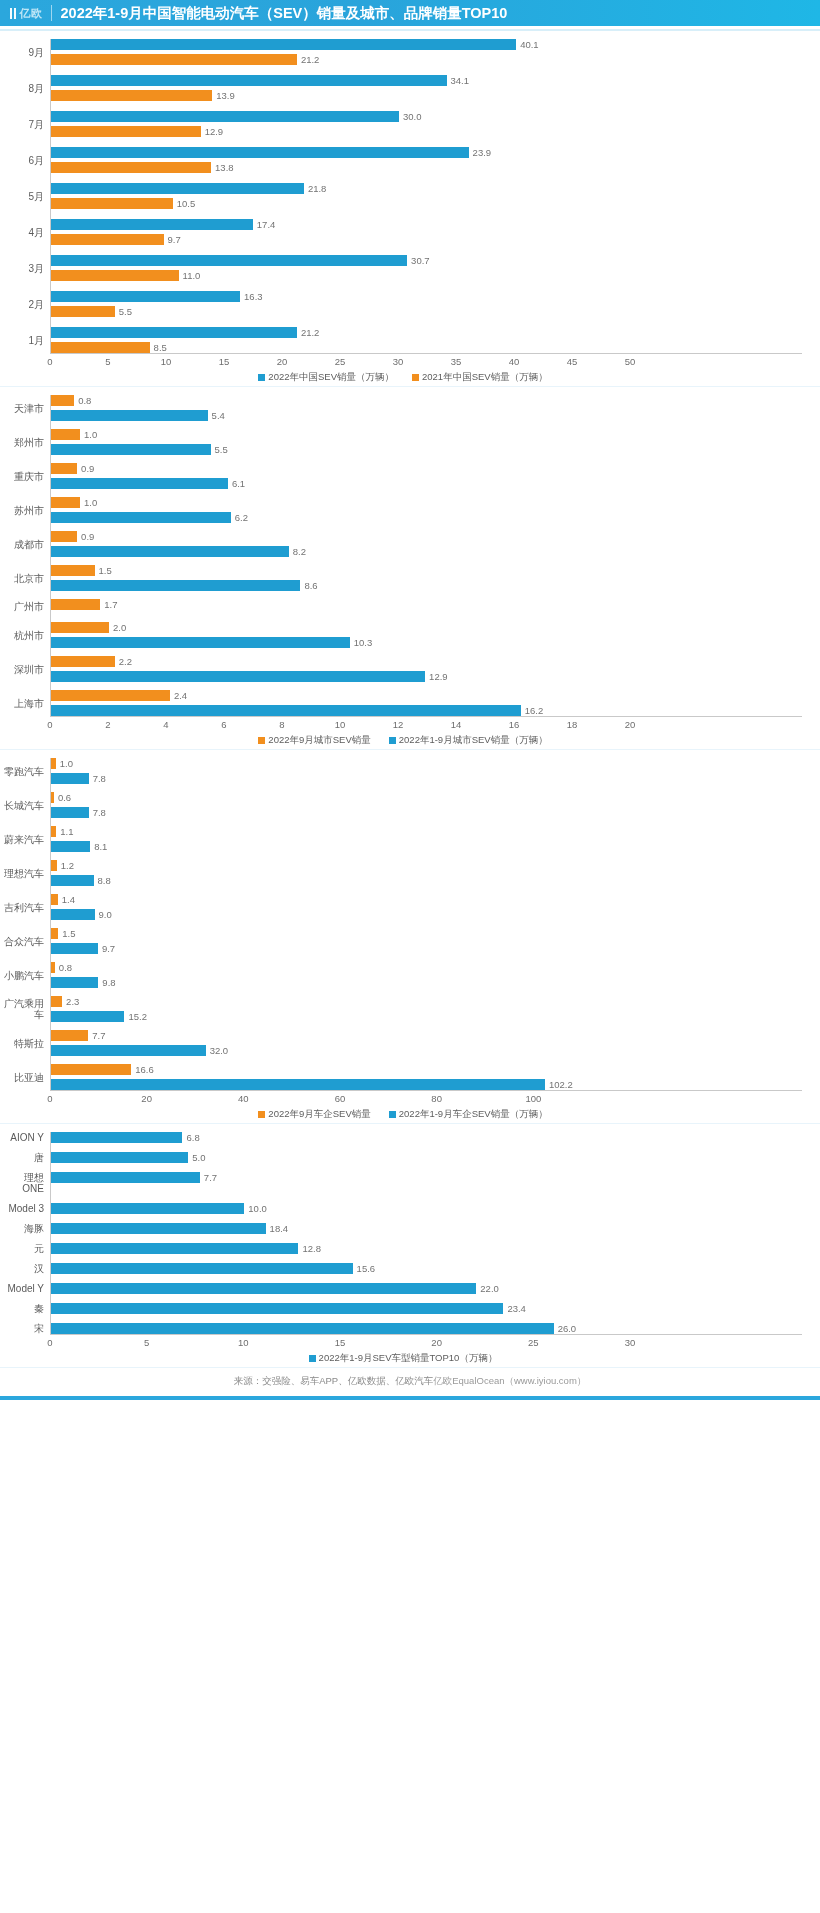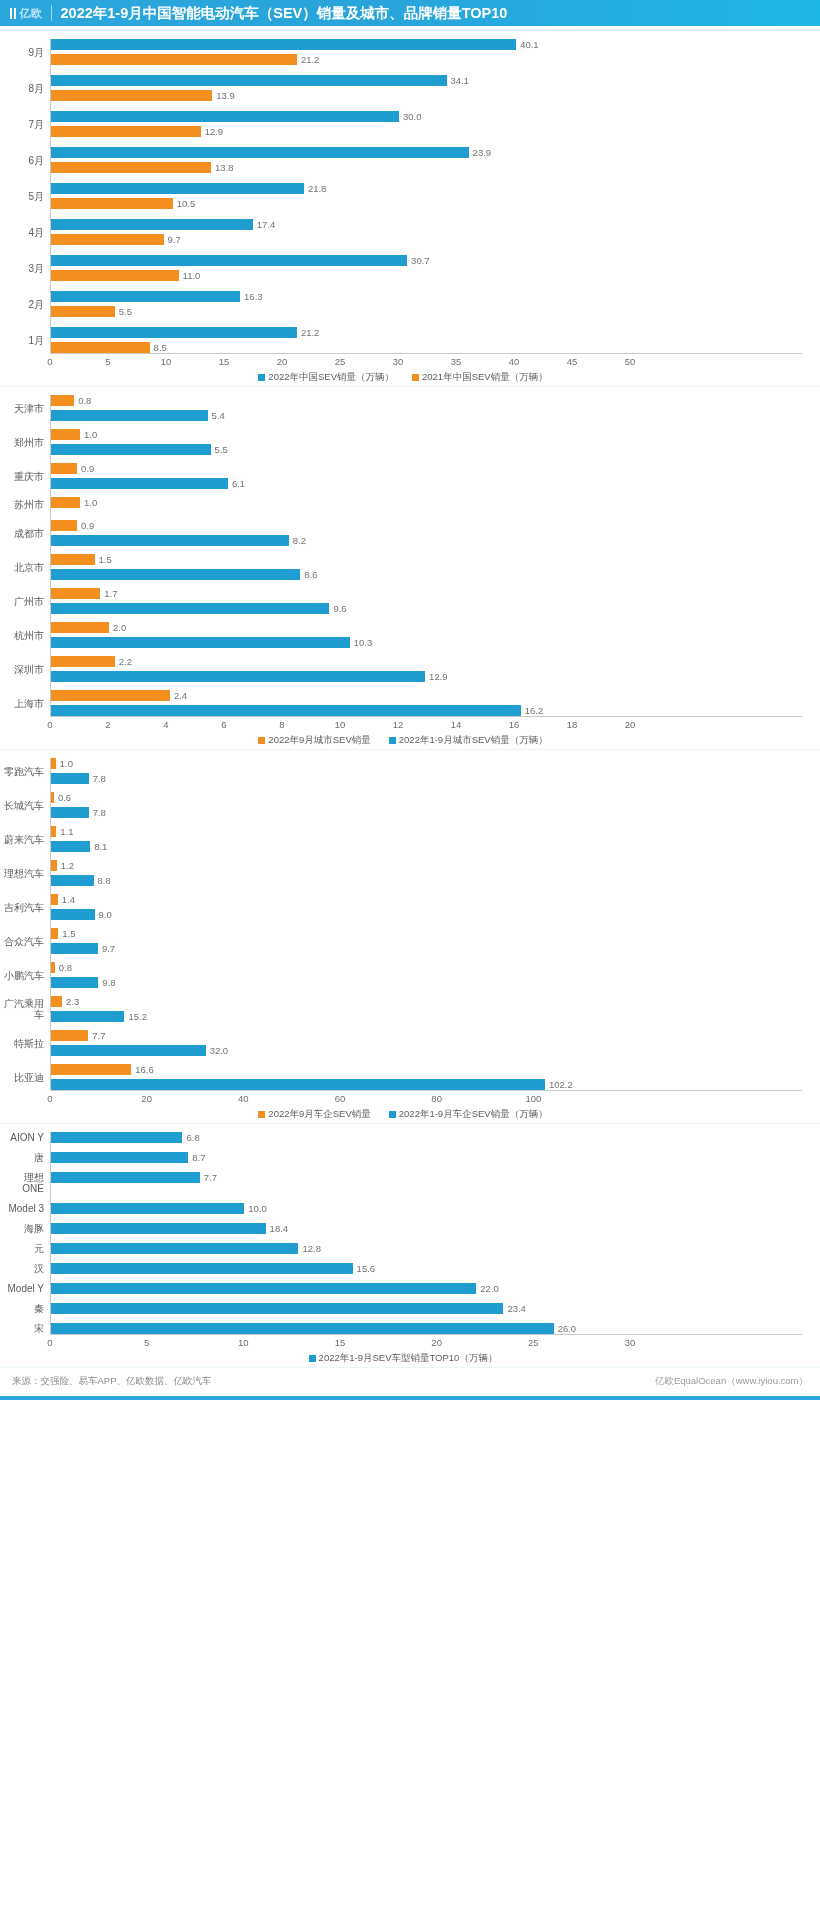--- a/index.html
+++ b/index.html
@@ -124,21 +124,21 @@
     padding-top:1px;
     padding-bottom:2px;
   }
   .leg-item{display:flex;align-items:center;font-size:9.5px;color:#5d5d5d;white-space:nowrap;}
   .swatch{width:7px;height:7px;margin-right:3px;display:inline-block;}
   .sep{height:1px;background:#e8f4fb;margin:0;}
 
   
   .footer{
     display:flex;
-    justify-content:space-between;
+    justify-content:center;
     align-items:center;
     font-size:9.5px;
     color:#8a8a8a;
     padding:7px 12px 8px 12px;
     box-sizing:border-box;
   }
   .footer .right{color:#9a9a9a;}
   .bottombar{height:4px;background:#2ba7dd;}
   .panel-pad{padding:8px 18px 0 4px;}
 </style>
@@ -408,20 +408,24 @@
           <div class="bars" style="height:8px"></div>
         </div>
         <div class="row">
           <div class="cat">苏州市</div>
           <div class="bars">
             <div class="barline">
               <span class="bar" title="2022年9月城市SEV销量: 1" style="background: rgb(242, 143, 30); width: 29px;"></span>
               <span class="val">1.0</span>
             </div>
             <div class="gap"></div>
+            <div class="barline">
+              <span class="bar" title="2022年1-9月城市SEV销量（万辆）: 6.2" style="background: rgb(31, 157, 209); width: 179.8px;"></span>
+              <span class="val">6.2</span>
+            </div>
           </div>
         </div>
         <div class="row">
           <div class="cat"></div>
           <div class="bars" style="height:8px"></div>
         </div>
         <div class="row">
           <div class="cat">成都市</div>
           <div class="bars">
             <div class="barline">
@@ -458,24 +462,20 @@
           <div class="bars" style="height:8px"></div>
         </div>
         <div class="row">
           <div class="cat">广州市</div>
           <div class="bars">
             <div class="barline">
               <span class="bar" title="2022年9月城市SEV销量: 1.7" style="background: rgb(242, 143, 30); width: 49.3px;"></span>
               <span class="val">1.7</span>
             </div>
             <div class="gap"></div>
-            <div class="barline">
-              <span class="bar" title="2022年1-9月城市SEV销量（万辆）: 9.6" style="background: rgb(31, 157, 209); width: 278.4px;"></span>
-              <span class="val">9.6</span>
-            </div>
           </div>
         </div>
         <div class="row">
           <div class="cat"></div>
           <div class="bars" style="height:8px"></div>
         </div>
         <div class="row">
           <div class="cat">杭州市</div>
           <div class="bars">
             <div class="barline">
@@ -771,21 +771,21 @@
         </div>
         <div class="row">
           <div class="cat"></div>
           <div class="bars" style="height:9px"></div>
         </div>
         <div class="row">
           <div class="cat">唐</div>
           <div class="bars">
             <div class="barline">
               <span class="bar" title="2022年1-9月SEV车型销量TOP10（万辆）: 7.1" style="background: rgb(31, 157, 209); width: 137.267px;"></span>
-              <span class="val">8.7</span>
+              <span class="val">5.0</span>
             </div>
           </div>
         </div>
         <div class="row">
           <div class="cat"></div>
           <div class="bars" style="height:9px"></div>
         </div>
         <div class="row">
           <div class="cat">理想ONE</div>
           <div class="bars">

